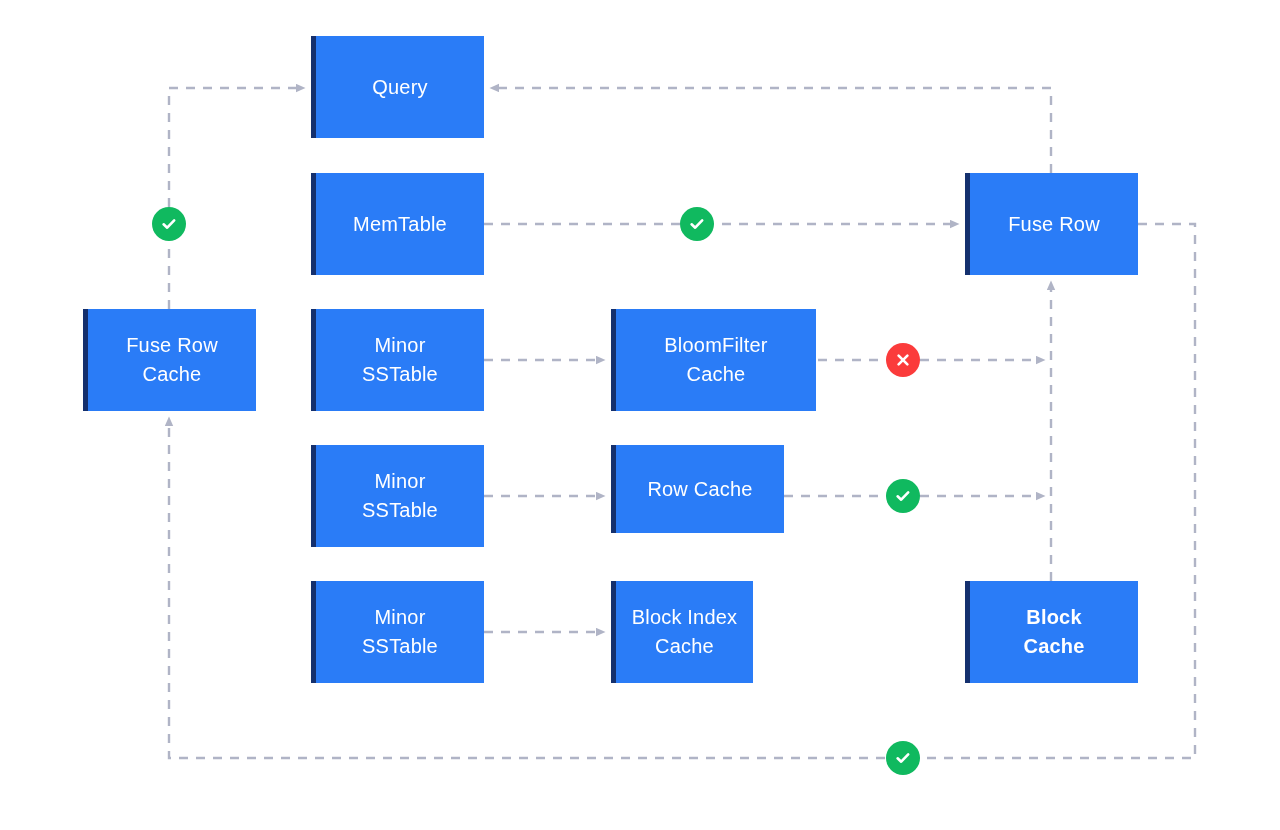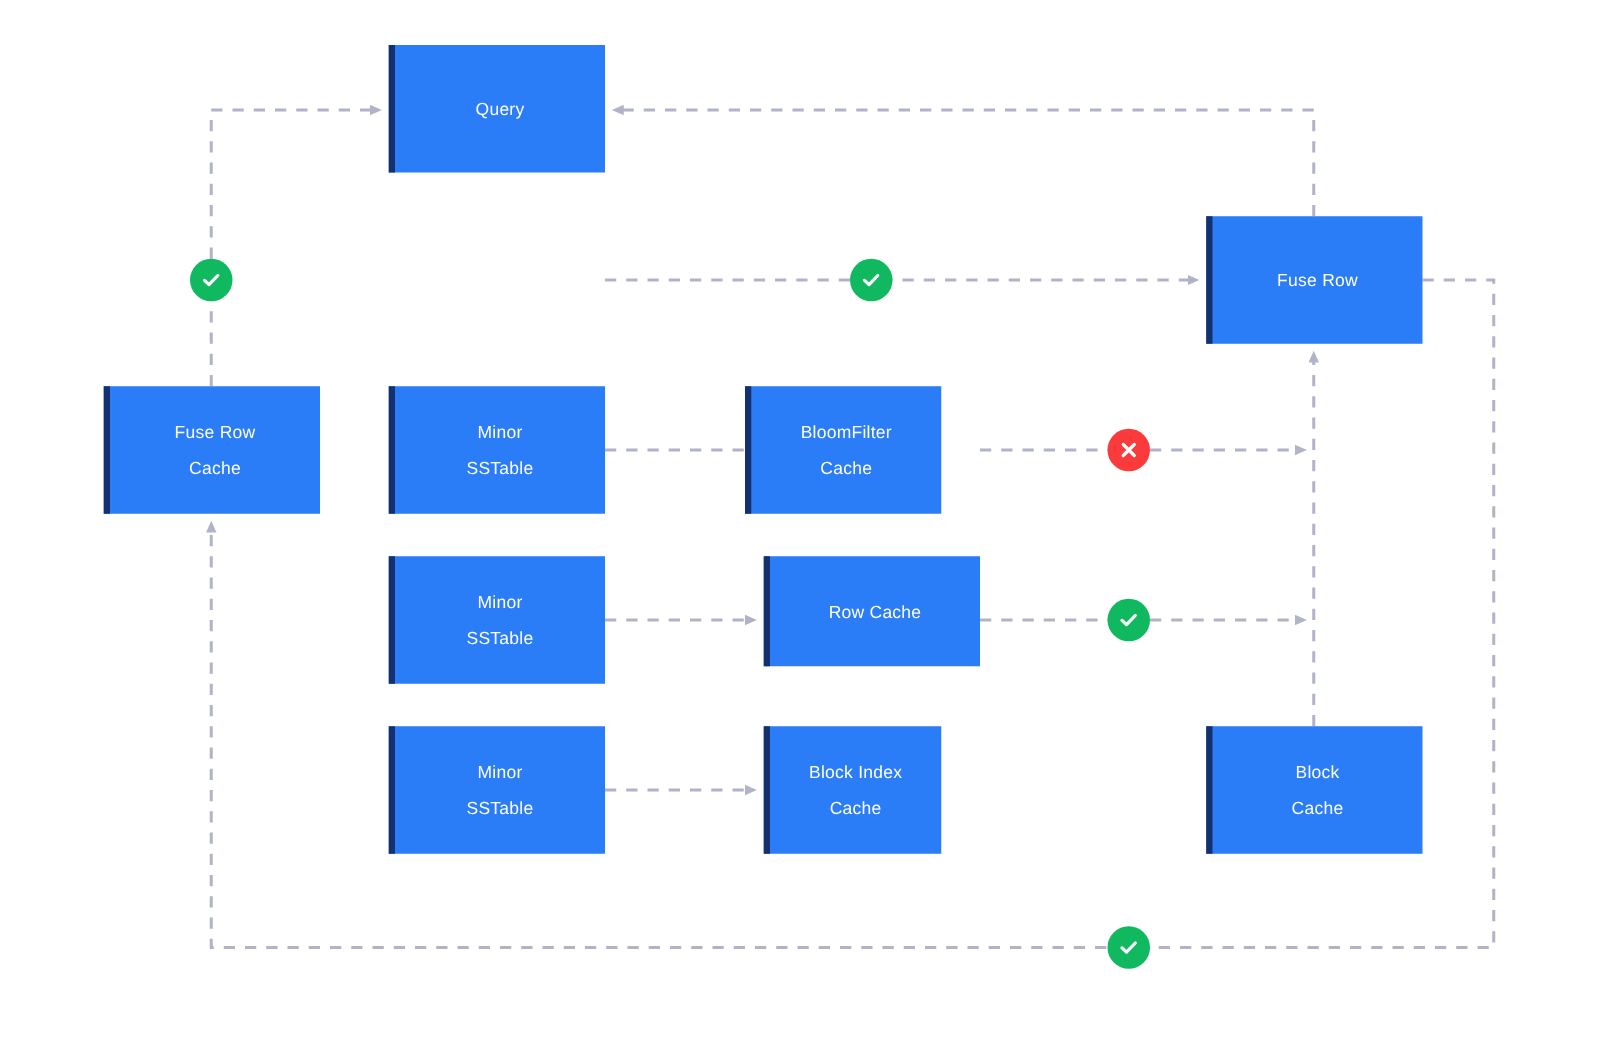--- a/index.html
+++ b/index.html
@@ -25,21 +25,21 @@
     height: 830px;
   }
   .node {
     position: absolute;
     box-sizing: border-box;
     display: flex;
     align-items: center;
     justify-content: center;
     text-align: center;
     color: #ffffff;
-    font-size: 14px;
+    font-size: 20px;
     line-height: 29px;
     letter-spacing: 0.2px;
     background: #2a7cf7;
     border-left: 5px solid #14306e;
     padding: 4px 8px;
     z-index: 3;
   }
   .node span { display: block; }
   .badge {
     position: absolute;
@@ -90,36 +90,41 @@
       <path d="M1138,224 L1195,224 L1195,758 L169,758 L169,425" marker-end="url(#ah)"></path>
     </g>
   </svg>
 
   <div class="node" style="left:311px; top:36px; width:173px; height:102px;">
     <div>
       <span>Query</span>
     </div>
   </div>
 
+  <div class="node" style="left:311px; top:173px; width:173px; height:102px;">
+    <div>
+      <span>MemTable</span>
+    </div>
+  </div>
 
   <div class="node" style="left:83px; top:309px; width:173px; height:102px;">
     <div>
       <span>Fuse Row</span>
       <span>Cache</span>
     </div>
   </div>
 
   <div class="node" style="left:311px; top:309px; width:173px; height:102px;">
     <div>
       <span>Minor</span>
       <span>SSTable</span>
     </div>
   </div>
 
-  <div class="node" style="left:596px; top:309px; width:157px; height:102px;">
+  <div class="node" style="left:611px; top:309px; width:205px; height:102px;">
     <div>
       <span>BloomFilter</span>
       <span>Cache</span>
     </div>
   </div>
 
   <div class="node" style="left:311px; top:445px; width:173px; height:102px;">
     <div>
       <span>Minor</span>
       <span>SSTable</span>
@@ -145,21 +150,21 @@
       <span>Cache</span>
     </div>
   </div>
 
   <div class="node" style="left:965px; top:173px; width:173px; height:102px;">
     <div>
       <span>Fuse Row</span>
     </div>
   </div>
 
-  <div class="node" style="left:965px; top:581px; width:173px; height:102px;">
+  <div class="node" style="left:965px; top:581px; width:173px; height:102px;font-weight:bold;">
     <div>
       <span>Block</span>
       <span>Cache</span>
     </div>
   </div>
 
   <div class="badge badge-ok" style="left:152px; top:207px;">
     <svg width="20" height="20" viewBox="0 0 20 20" aria-hidden="true">
       <path d="M4.6 10.3 L8.2 13.7 L15.2 6.4" fill="none" stroke="#ffffff" stroke-width="2.6" stroke-linecap="round" stroke-linejoin="round"></path>
     </svg>

